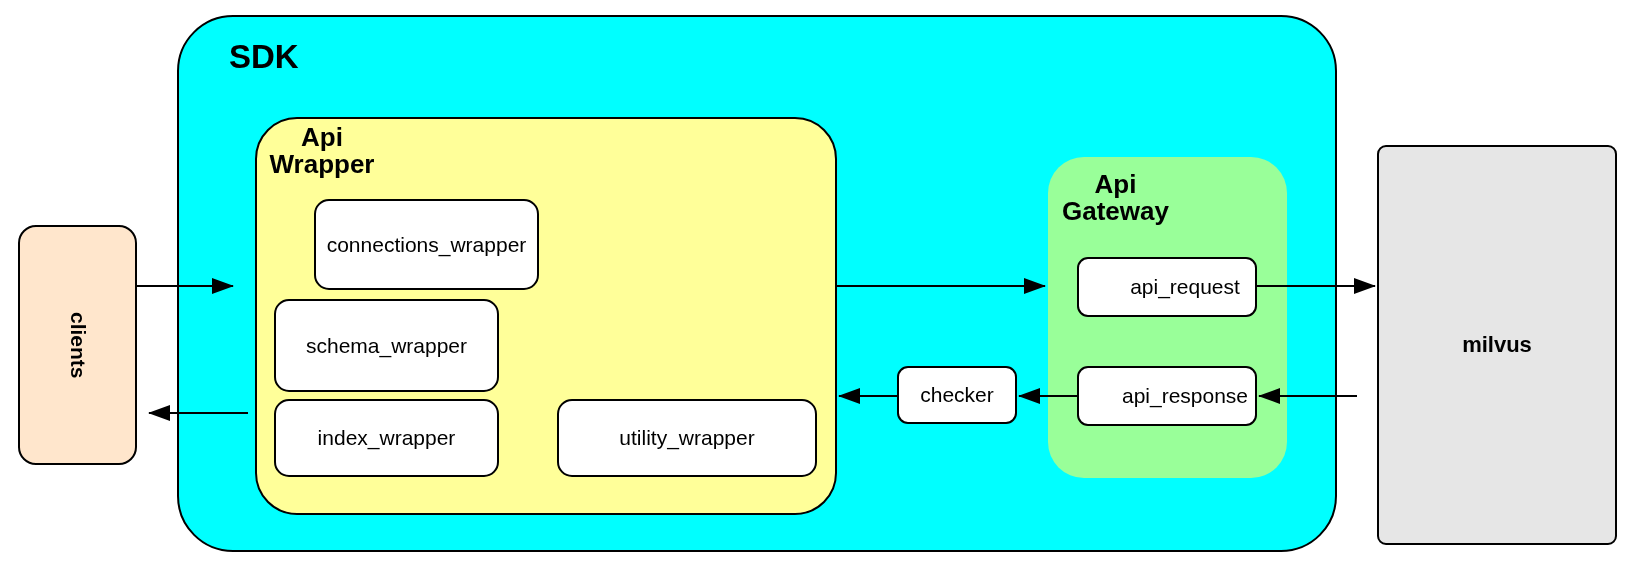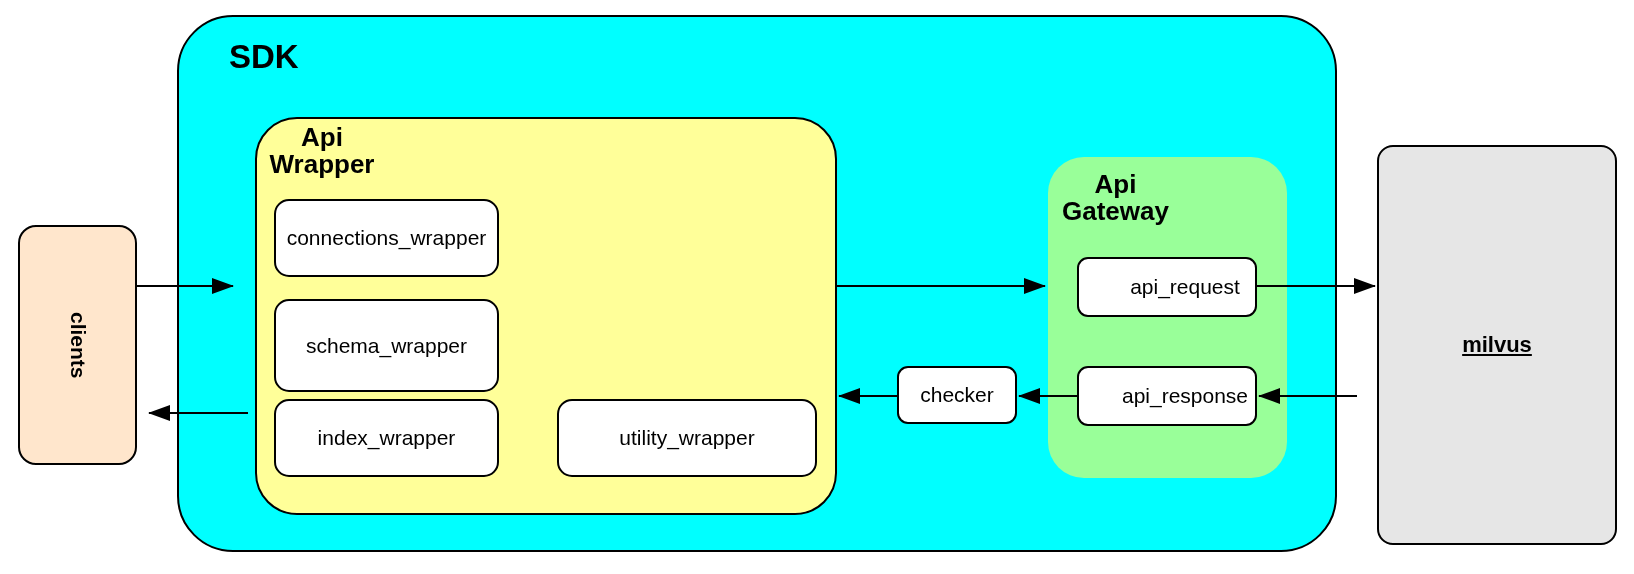--- a/index.html
+++ b/index.html
@@ -7,21 +7,21 @@
     position:relative;
     width:1634px;height:574px;
     background:#ffffff;
     font-family:"Liberation Sans", sans-serif;
     color:#000;
     overflow:hidden;
   }
   .node{position:absolute;box-sizing:border-box;border:2px solid #000;}
   .rounded-sm{border-radius:11px;}
   .rounded-md{border-radius:15px;}
-  .rounded-lg{border-radius:16px;text-decoration:underline;}
+  .rounded-lg{border-radius:9px;}
   .rounded-xl{border-radius:56px;}
 
   
   .sdk{left:177px;top:15px;width:1160px;height:537px;background:#00ffff;}
   .api-wrapper{left:255px;top:117px;width:582px;height:398px;background:#ffff99;border-radius:42px;}
   .api-gateway{left:1048px;top:157px;width:239px;height:321px;background:#99ff99;border:none;border-radius:36px;}
   .milvus{left:1377px;top:145px;width:240px;height:400px;background:#e6e6e6;
           display:flex;align-items:center;justify-content:center;}
   .clients{left:18px;top:225px;width:119px;height:240px;background:#ffe6cc;border-radius:18px;
            display:flex;align-items:center;justify-content:center;}
@@ -32,21 +32,21 @@
   .wrap-label{left:12px;top:5px;width:106px;}
   .gw-label{left:10px;top:14px;width:115px;}
   .milvus-label{font-weight:bold;font-size:22px;}
   .clients-label{font-weight:bold;font-size:21px;writing-mode:vertical-rl;}
 
   
   .pbox{background:#ffffff;display:flex;align-items:center;justify-content:center;
         font-size:21px;white-space:nowrap;}
   .c1{left:17px;width:225px;}
   .c2{left:300px;width:260px;}
-  .r1{top:80px;height:78px;}
+  .r1{top:80px;height:91px;margin-left:40px;}
   .r2{top:180px;height:93px;}
   .r3{top:280px;height:78px;}
   .gw-box{left:29px;width:180px;height:60px;padding-left:36px;}
   .checker{left:897px;top:366px;width:120px;height:58px;}
 
   .arrows{position:absolute;left:0;top:0;z-index:5;pointer-events:none;}
 </style>
 </head>
 <body>
 

